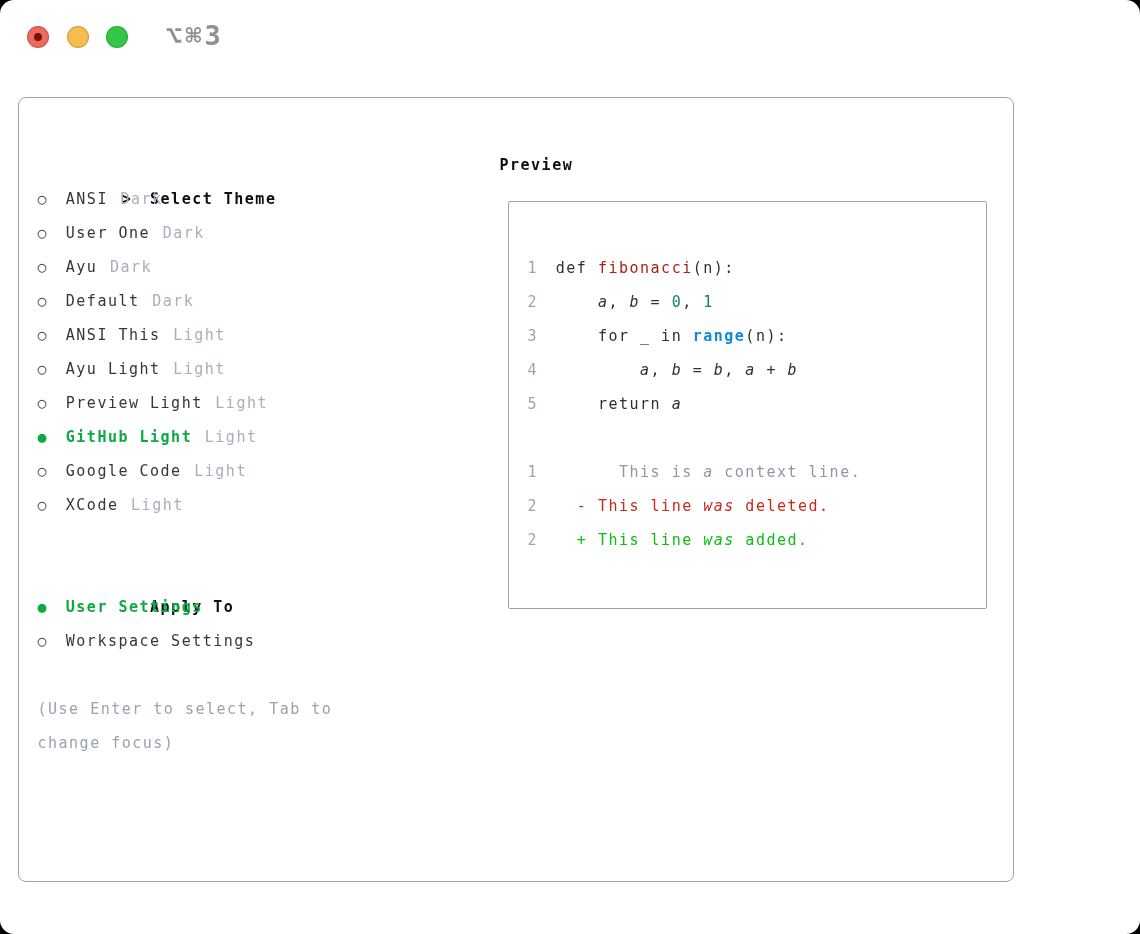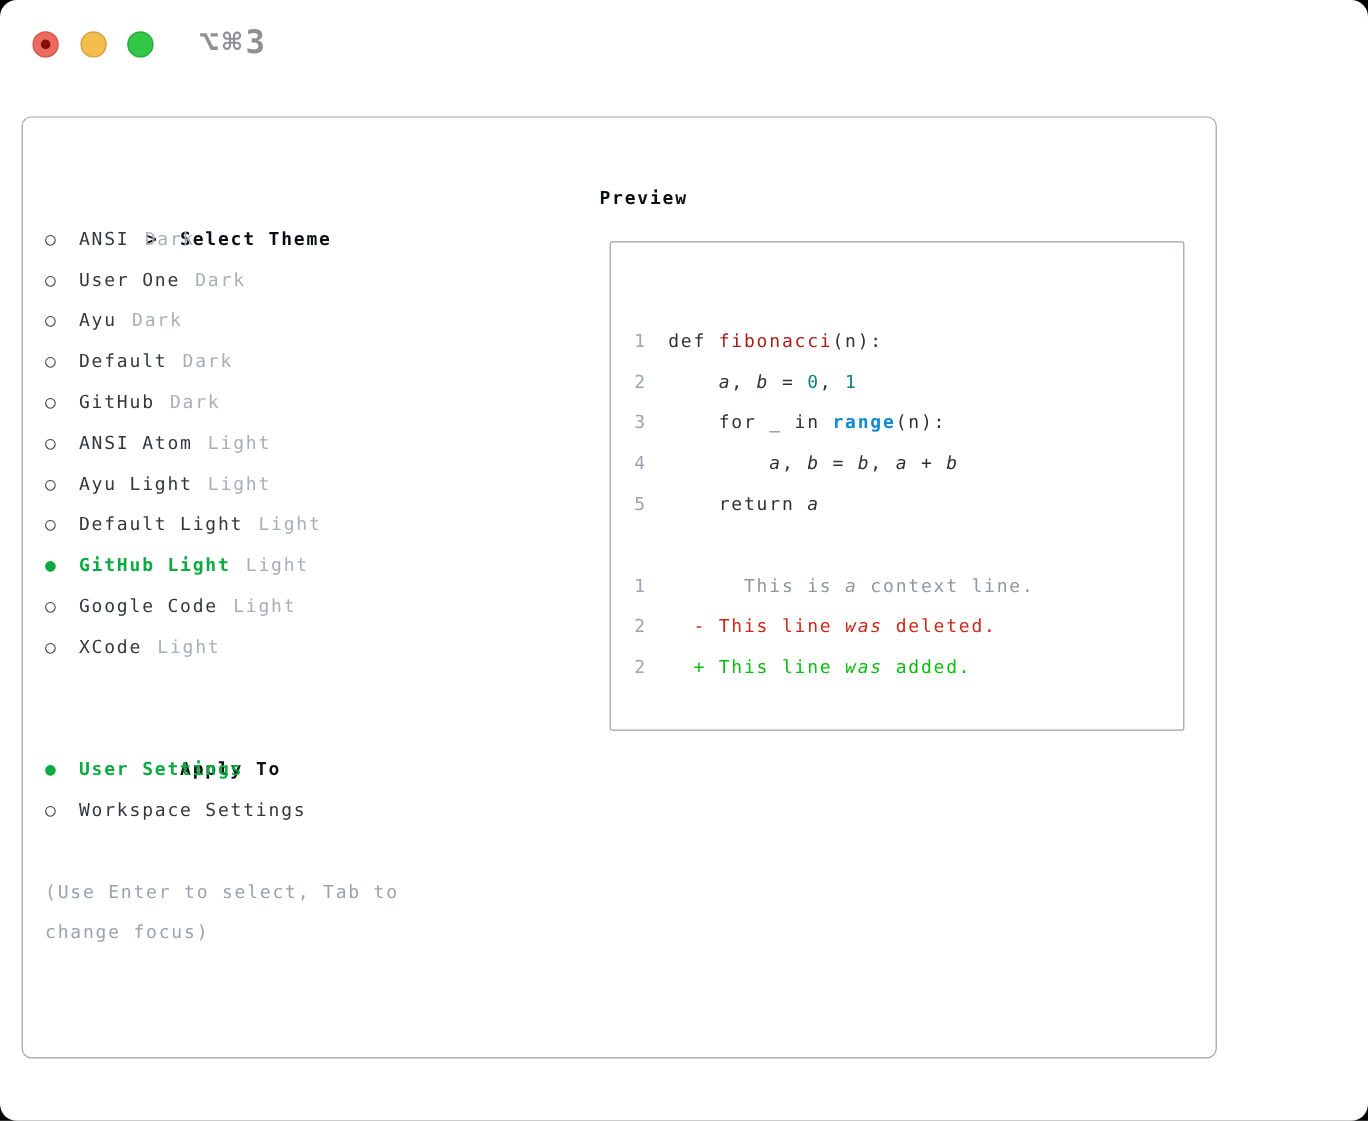--- a/index.html
+++ b/index.html
@@ -29,21 +29,21 @@
   .theme-row.sel .bullet, .apply-row.sel .bullet{color:var(--selected-green);}
   .theme-label{color:var(--item);text-align:center;}
   .theme-row.sel .theme-label, .apply-row.sel .theme-label{color:var(--selected-green);font-weight:bold;}
   .tag{color:var(--muted);margin-left:calc(var(--adv) - 1.5px);}
   .indent2{margin-left:calc(var(--adv)*2);text-align:center;}
   .hint{color:var(--hint);}
   
   .preview-title{position:absolute;left:480.5px;top:49.5px;}
   .preview-box{position:absolute;left:488.5px;top:102.5px;width:477px;height:406px;
                border:1.5px solid var(--border);border-radius:2px;background:#fff;}
-  .codeblock{position:absolute;left:0;top:0;margin:16px;padding:49px 0 0 4px;}
+  .codeblock{position:absolute;left:0;top:0;margin:0;padding:49px 0 0 19px;}
   .lnum{display:inline-block;width:calc(var(--adv)*2);color:var(--linenum);}
   .tk-fg{color:var(--code-fg);}
   .tk-func{color:var(--func-red);}
   .tk-num{color:var(--number-teal);}
   .tk-builtin{color:var(--builtin-blue);font-weight:bold;}
   .tk-ctx{color:var(--context-gray);}
   .tk-del{color:var(--deleted-red);}
   .tk-add{color:var(--added-green);}
   .tk-it{font-style:italic;}
 </style>
@@ -65,24 +65,23 @@
 
     <div class="left-col">
       <div class="line header">
         <span class="prompt">&gt;</span><span>Select Theme</span>
       </div>
       <div id="theme-list">
           <div class="line theme-row"><span class="bullet">○</span><span class="theme-label">ANSI</span><span class="tag">Dark</span></div>
           <div class="line theme-row"><span class="bullet">○</span><span class="theme-label">User One</span><span class="tag">Dark</span></div>
           <div class="line theme-row"><span class="bullet">○</span><span class="theme-label">Ayu</span><span class="tag">Dark</span></div>
           <div class="line theme-row"><span class="bullet">○</span><span class="theme-label">Default</span><span class="tag">Dark</span></div>
-          <div class="line theme-row"><span class="bullet">○</span><span class="theme-label">GitHub</span><span class="tag">Dark</span></div>
-          <div class="line theme-row"><span class="bullet">○</span><span class="theme-label">ANSI Atom</span><span class="tag">Light</span></div>
+          <div class="line theme-row"><span class="bullet">○</span><span class="theme-label">ANSI This</span><span class="tag">Light</span></div>
           <div class="line theme-row"><span class="bullet">○</span><span class="theme-label">Ayu Light</span><span class="tag">Light</span></div>
-          <div class="line theme-row"><span class="bullet">○</span><span class="theme-label">Default Light</span><span class="tag">Light</span></div>
+          <div class="line theme-row"><span class="bullet">○</span><span class="theme-label">Preview Light</span><span class="tag">Light</span></div>
           <div class="line theme-row sel"><span class="bullet">●</span><span class="theme-label">GitHub Light</span><span class="tag">Light</span></div>
           <div class="line theme-row"><span class="bullet">○</span><span class="theme-label">Google Code</span><span class="tag">Light</span></div>
           <div class="line theme-row"><span class="bullet">○</span><span class="theme-label">XCode</span><span class="tag">Light</span></div>
         </div>
       <div class="line"></div>
       <div class="line header">
         <span class="indent2">Apply To</span>
       </div>
       <div id="apply-list">
           <div class="line theme-row apply-row sel"><span class="bullet">●</span><span class="theme-label">User Settings</span></div>

